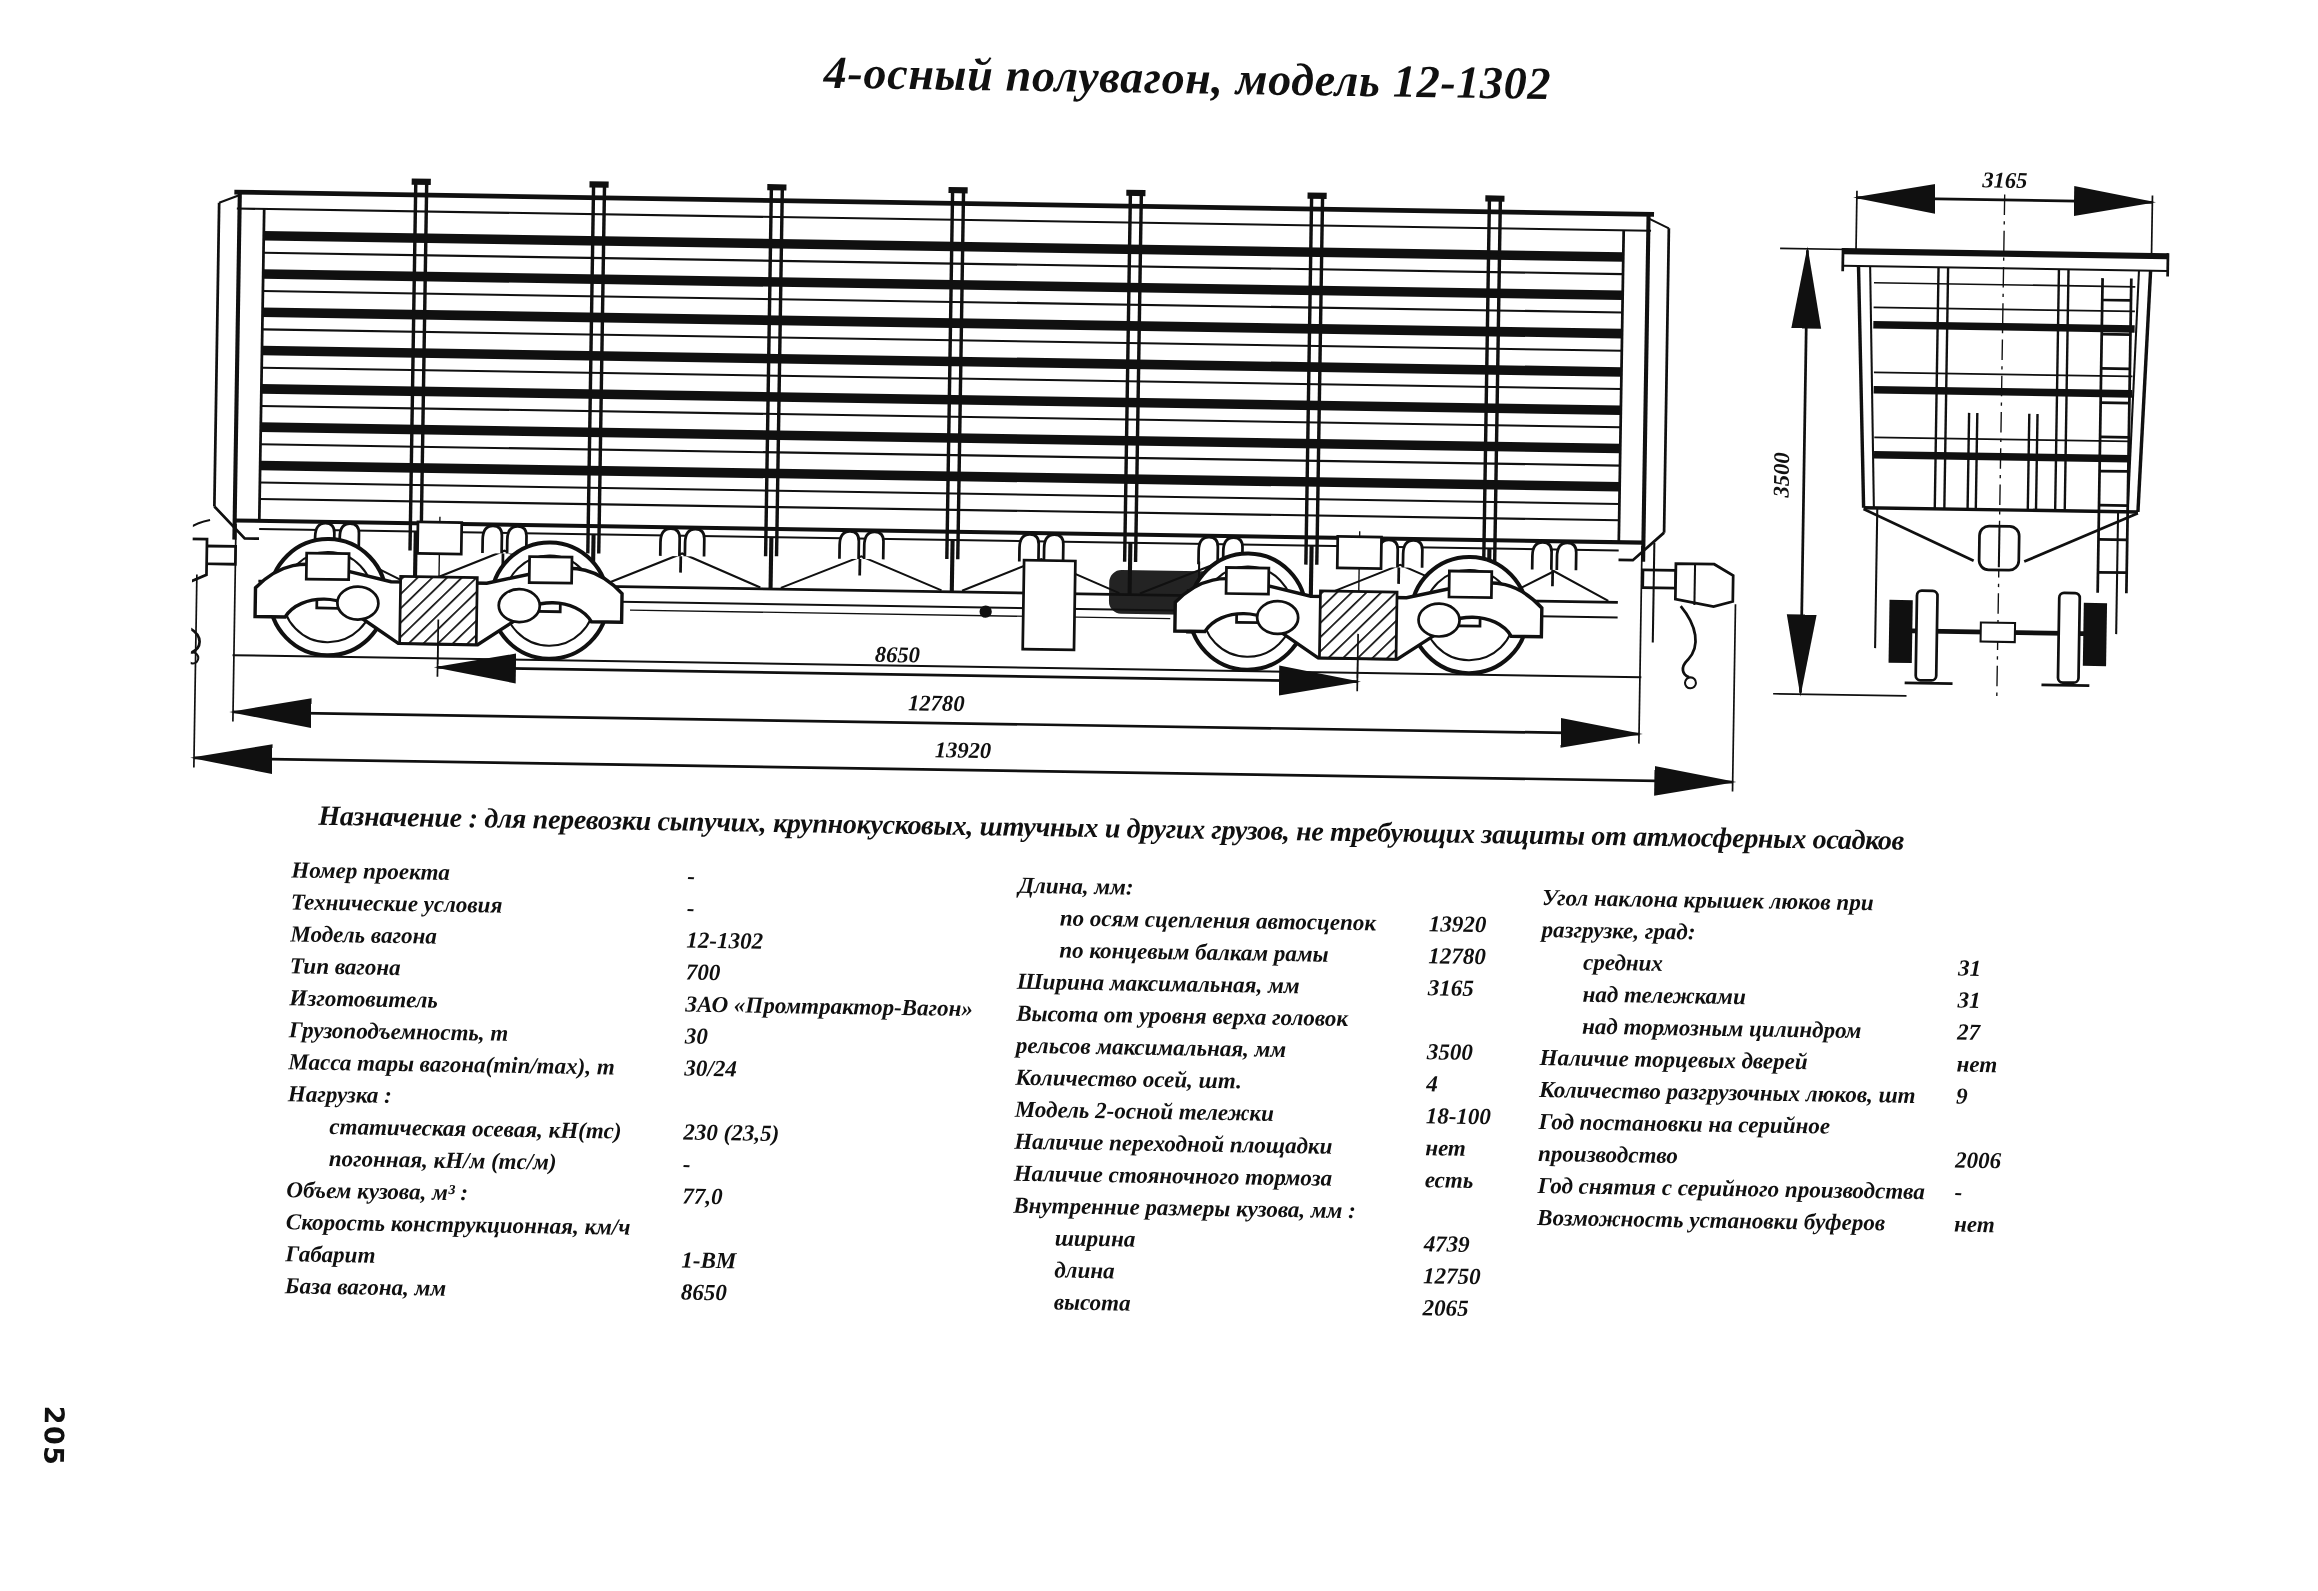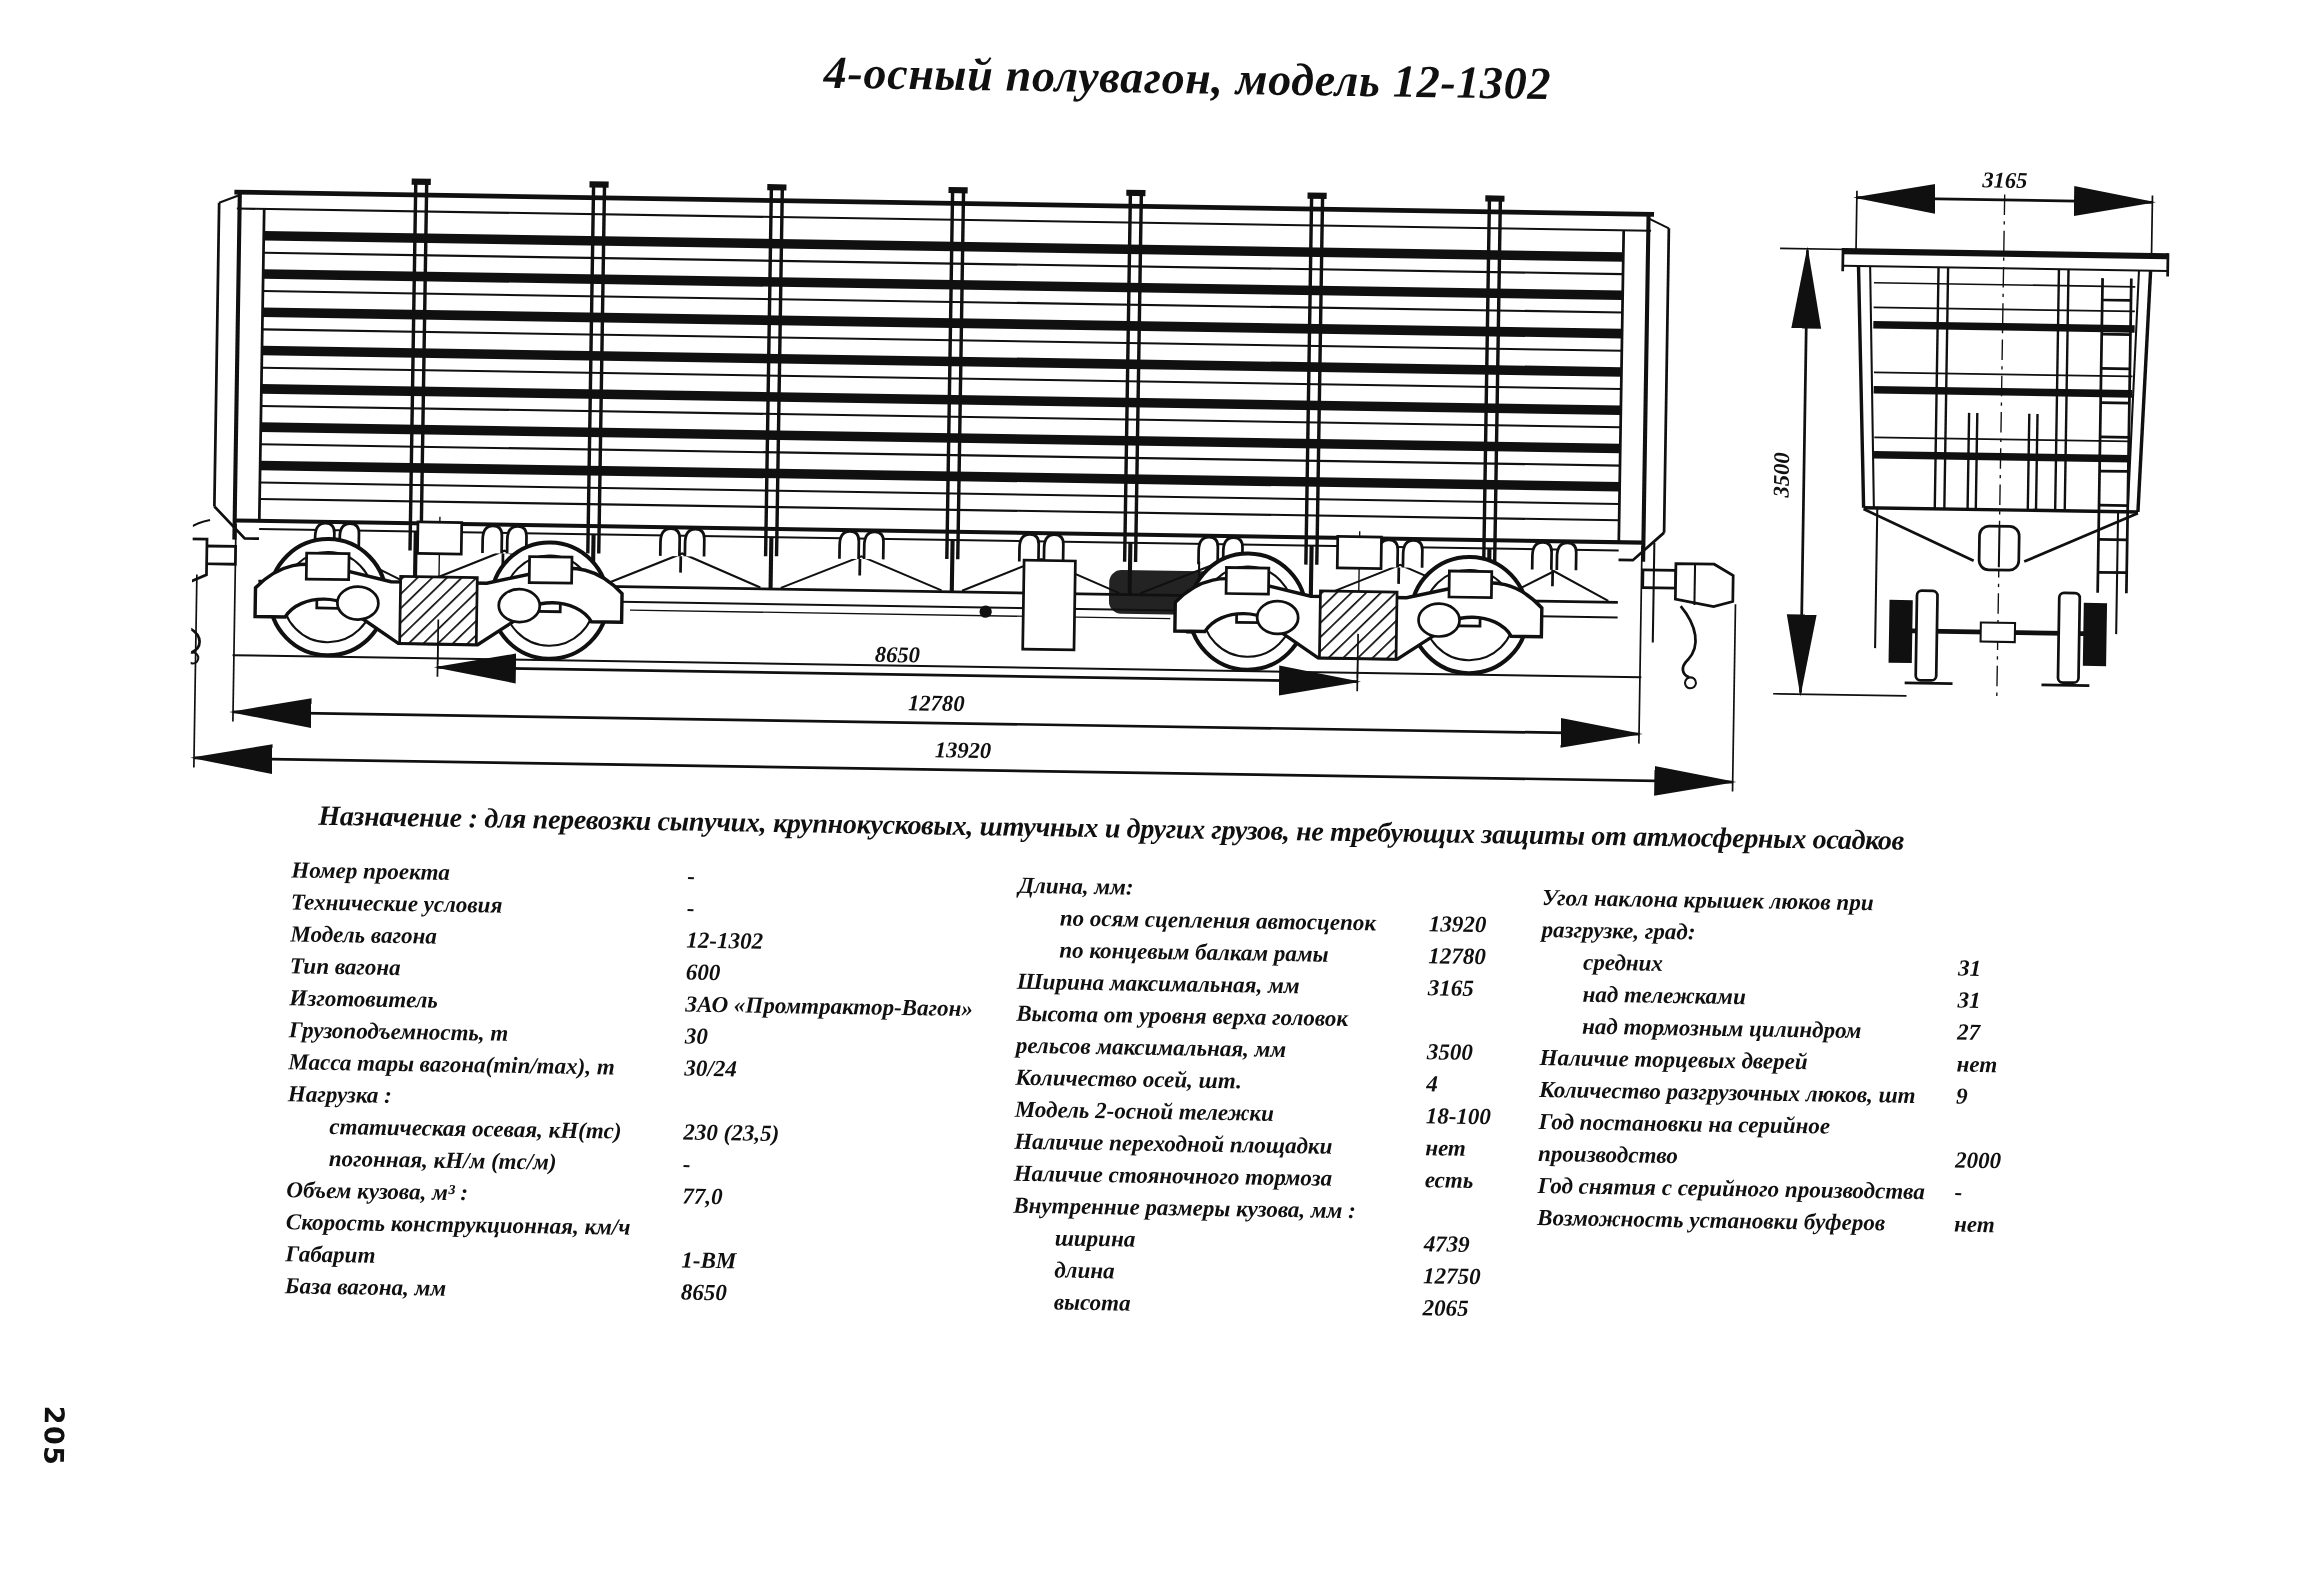--- a/index.html
+++ b/index.html
@@ -318,21 +318,21 @@
           <line x1="412" y1="776" x2="482" y2="776"></line>
     </g>
   </svg>
 
   <div class="purpose">Назначение : для перевозки сыпучих, крупнокусковых, штучных и других грузов, не требующих защиты от атмосферных осадков</div>
 
   <div id="col1" class="speccol">
     <div class="row"><span class="lbl">Номер проекта</span><span class="val">-</span></div>
     <div class="row"><span class="lbl">Технические условия</span><span class="val">-</span></div>
     <div class="row"><span class="lbl">Модель вагона</span><span class="val">12-1302</span></div>
-    <div class="row"><span class="lbl">Тип вагона</span><span class="val">600</span></div>
+    <div class="row"><span class="lbl">Тип вагона</span><span class="val">700</span></div>
     <div class="row"><span class="lbl">Изготовитель</span><span class="val">ЗАО «Промтрактор-Вагон»</span></div>
     <div class="row"><span class="lbl">Грузоподъемность, т</span><span class="val">30</span></div>
     <div class="row"><span class="lbl">Масса тары вагона(min/max), т</span><span class="val">30/24</span></div>
     <div class="row"><span class="lbl">Нагрузка :</span><span class="val"></span></div>
     <div class="row ind"><span class="lbl">статическая осевая, кН(тс)</span><span class="val">230 (23,5)</span></div>
     <div class="row ind"><span class="lbl">погонная, кН/м (тс/м)</span><span class="val">-</span></div>
     <div class="row"><span class="lbl">Объем кузова, м³ :</span><span class="val">77,0</span></div>
     <div class="row"><span class="lbl">Скорость конструкционная, км/ч</span><span class="val"></span></div>
     <div class="row"><span class="lbl">Габарит</span><span class="val">1-ВМ</span></div>
     <div class="row"><span class="lbl">База вагона, мм</span><span class="val">8650</span></div>
@@ -357,21 +357,21 @@
 
   <div id="col3" class="speccol">
     <div class="row"><span class="lbl">Угол наклона крышек люков при</span><span class="val"></span></div>
     <div class="row"><span class="lbl">разгрузке, град:</span><span class="val"></span></div>
     <div class="row ind"><span class="lbl">средних</span><span class="val">31</span></div>
     <div class="row ind"><span class="lbl">над тележками</span><span class="val">31</span></div>
     <div class="row ind"><span class="lbl">над тормозным цилиндром</span><span class="val">27</span></div>
     <div class="row"><span class="lbl">Наличие торцевых дверей</span><span class="val">нет</span></div>
     <div class="row"><span class="lbl">Количество разгрузочных люков, шт</span><span class="val">9</span></div>
     <div class="row"><span class="lbl">Год постановки на серийное</span><span class="val"></span></div>
-    <div class="row"><span class="lbl">производство</span><span class="val">2000</span></div>
+    <div class="row"><span class="lbl">производство</span><span class="val">2006</span></div>
     <div class="row"><span class="lbl">Год снятия с серийного производства</span><span class="val">-</span></div>
     <div class="row"><span class="lbl">Возможность установки буферов</span><span class="val">нет</span></div>
   </div>
 
   <div class="pagenum">205</div>
 
  </div>
 </div>
 
 

